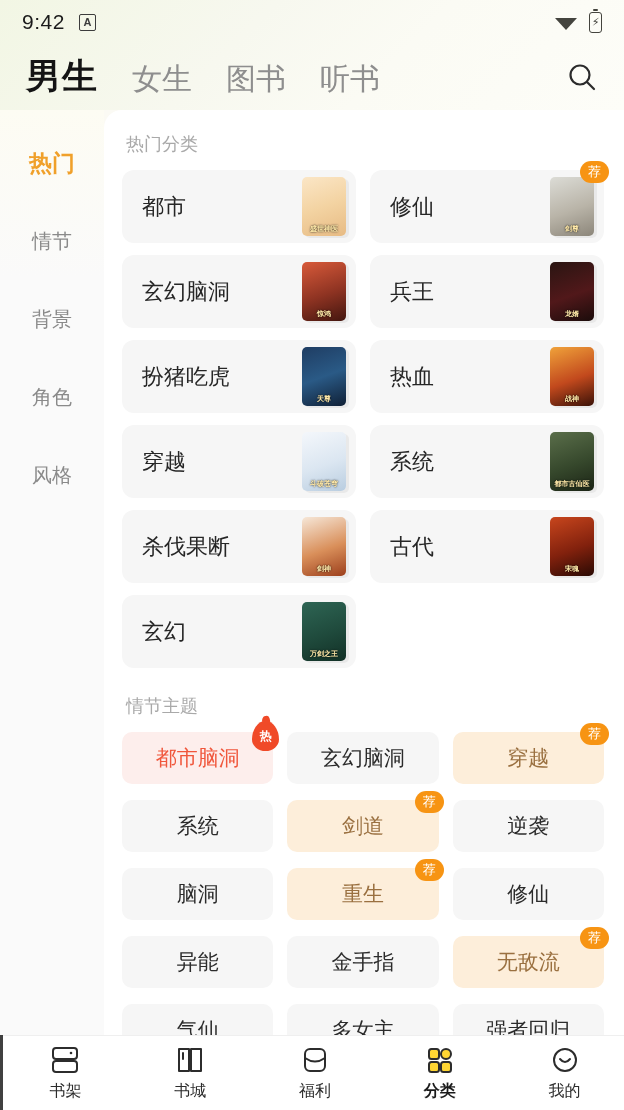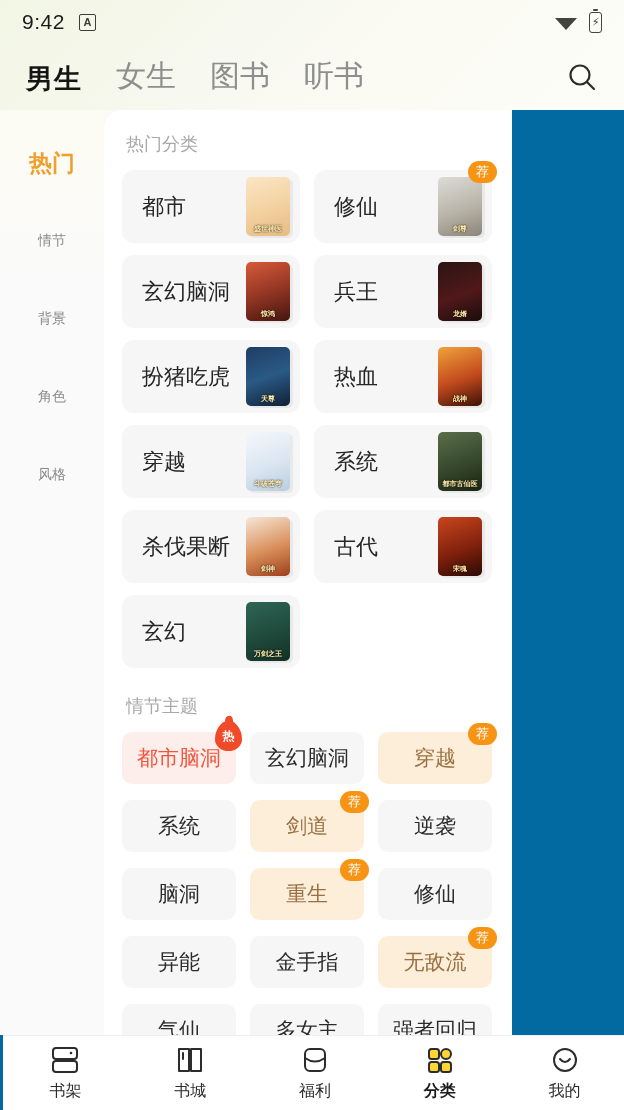--- a/index.html
+++ b/index.html
@@ -2,21 +2,21 @@
 <html><head>
 <meta charset="utf-8">
 <style>
   * { box-sizing: border-box; margin: 0; padding: 0; }
   html, body {
     width: 624px; height: 1110px;
     font-family: "Liberation Sans", "DejaVu Sans", sans-serif;
     background: #ffffff;
     overflow: hidden;
   }
-  .phone { position: relative; width: 624px; height: 1110px; background: #0369a1; padding-left: 28px; }
+  .phone { position: relative; width: 624px; height: 1110px; background: #404040; padding-left: 28px; }
 
   
   .header-wrap {
     position: absolute; top: 0; left: 0; width: 624px; height: 110px;
     background: linear-gradient(135deg, #f2f6e4 0%, #f7f8ef 38%, #fbfbf4 62%, #fdfdf8 100%);
   }
   .statusbar {
     height: 44px; display: flex; align-items: center;
     padding: 0 22px; justify-content: space-between;
   }
@@ -38,42 +38,42 @@
   }
   .bolt { font-size: 11px; color: #44443e; line-height: 1; }
 
   
   .topnav {
     height: 66px; display: flex; align-items: center;
     padding: 0 22px 0 26px; position: relative;
   }
   .tabs { display: flex; align-items: flex-end; gap: 34px; flex: 1; }
   .tab { position: relative; color: #8e8e8e; font-size: 30px; padding-bottom: 2px; }
-  .tab.active { color: #141414; font-size: 27px; font-weight: 700; letter-spacing: 1px; }
+  .tab.active { color: #141414; font-size: 35px; font-weight: 700; letter-spacing: 1px; }
   .tab.active .hl {
     position: absolute; left: 0px; bottom: 3px; width: 30px; height: 10px;
     background: #ffe94a; border-radius: 1px; z-index: -1;
   }
   .search-btn {
     width: 40px; height: 40px; display: flex; align-items: center; justify-content: center;
   }
 
   
   .body-row {
-    position: absolute; top: 110px; left: 0; width: 512px; height: 925px;
+    position: absolute; top: 110px; left: 0; width: 624px; height: 925px;
     display: flex; background: #fbfaf4;
   }
   .sidebar {
     width: 104px; padding-top: 14px;
     background: linear-gradient(180deg, #fdfcf3 0%, #fafafa 18%, #fafafa 100%);
     display: flex; flex-direction: column; align-items: center; flex: none;
   }
   .side-item {
     height: 78px; width: 100%; display: flex; align-items: center; justify-content: center;
-    font-size: 14px; color: #8a8a8a;
+    font-size: 20px; color: #8a8a8a;
   }
   .side-item.active { color: #f0a02a; font-weight: 700; font-size: 23px; }
 
   .content {
     flex: 1; background: #fff; border-top-left-radius: 18px;
     padding: 22px 20px 0 18px; overflow: hidden;
   }
   .sec-title { font-size: 18px; color: #a9a9a9; margin: 0 0 14px 4px; }
   .sec-title.second { margin-top: 26px; }
 

